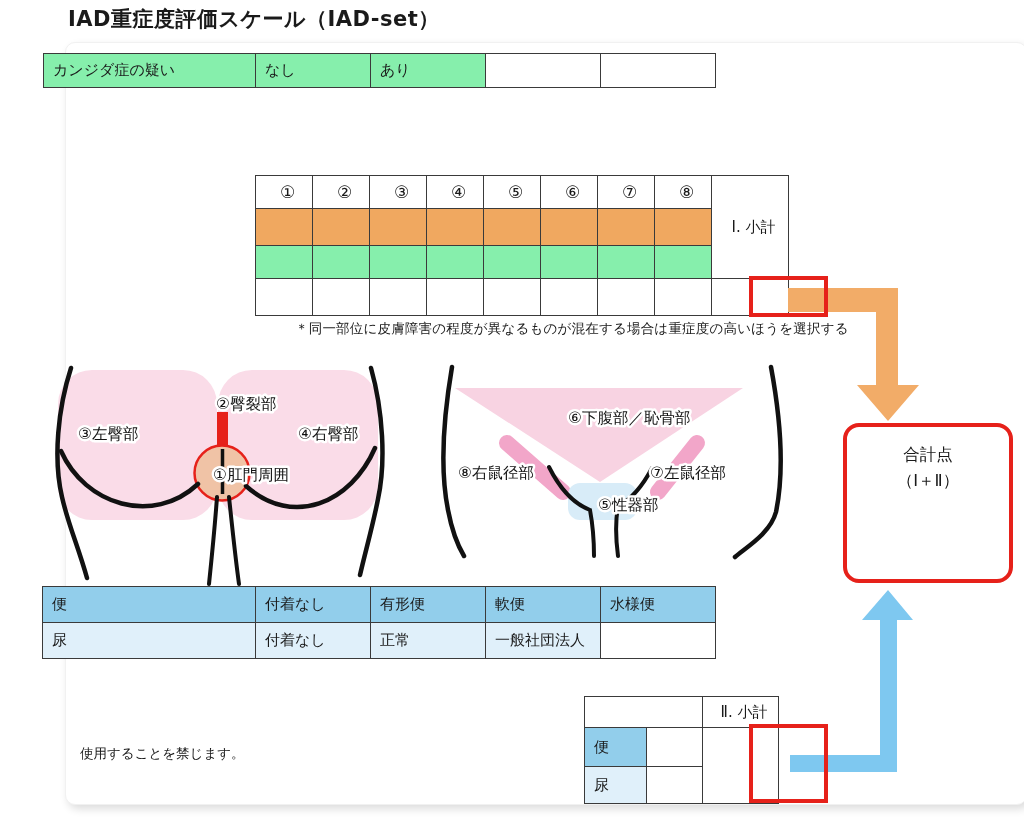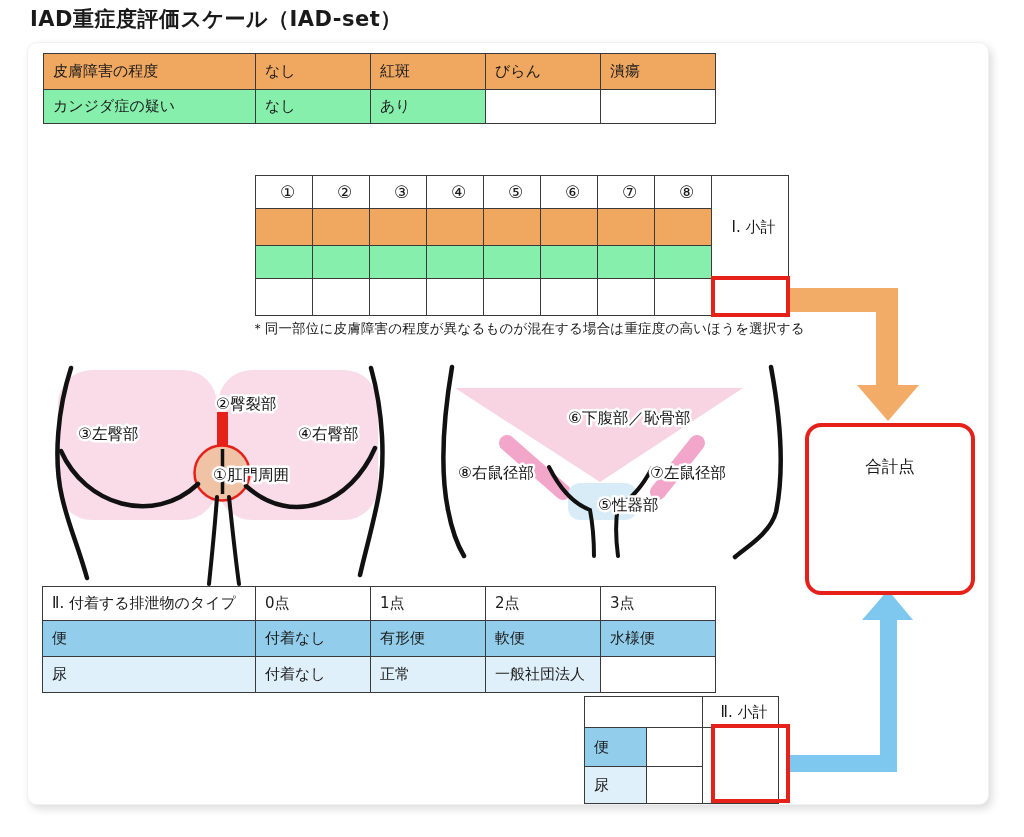--- a/index.html
+++ b/index.html
@@ -1,44 +1,44 @@
 <!DOCTYPE html>
 <html><head>
 <meta charset="utf-8">
 <style>
   html,body{margin:0;padding:0;}
   body{
     width:1024px;height:837px;position:relative;overflow:hidden;
     background:#ffffff;color:#1a1a1a;
     font-family:"DejaVu Sans","Liberation Sans",sans-serif;
   }
-  .abs{position:absolute;}
+  .abs{position:absolute;margin-left:38px;}
   .card{
     left:27px;top:42px;width:960px;height:761px;background:#fff;
     border:1px solid #f1f1f1;border-radius:10px;
     box-shadow:3px 4px 9px rgba(0,0,0,.14);
   }
   .page-title{left:30px;top:5px;font-size:21px;font-weight:bold;letter-spacing:.5px;}
   table.t{border-collapse:collapse;table-layout:fixed;position:absolute;font-size:15px;background:#fff;}
   table.t td{border:1.8px solid #3a3a3a;padding:0 2px 0 9px;white-space:nowrap;overflow:hidden;vertical-align:middle;}
   td.c{text-align:center;padding:0;}
   .bg-orange{background:#F0A860;}
   .bg-cream{background:#86efac;}
   .bg-blue{background:#92CEEB;}
   .bg-lblue{background:#E0F0FA;}
   .bg-white{background:#fff;}
   .redbox{border:4px solid #E6211A;background:transparent;z-index:5;}
   .total-box{
     left:805px;top:423px;width:162px;height:152px;background:#fff;
     border:4px solid #E6211A;border-radius:16px;text-align:center;
-    font-size:16.5px;padding-top:12px;z-index:4;
+    font-size:16.5px;padding-top:0;z-index:4;
   }
   .total-box .l1{margin-top:17px;}
   .total-box .l2{margin-top:4px;}
-  .note{left:251px;top:320px;font-size:13.5px;letter-spacing:.2px;}
+  .note{left:257px;top:320px;font-size:13.5px;letter-spacing:.2px;}
   .copyright{left:42px;top:743px;font-size:13.5px;line-height:1.5;}
   svg{position:absolute;}
   svg text{
     font-family:"DejaVu Sans","Liberation Sans",sans-serif;
     font-size:15.5px;fill:#111;stroke:#ffffff;stroke-width:5px;
     paint-order:stroke;stroke-linejoin:round;
   }
   .overlay{left:0;top:0;pointer-events:none;z-index:3;}
 </style>
 </head>
@@ -50,27 +50,20 @@
 
 <table class="t" style="left:43px;top:53px;width:672px;">
   <colgroup>
       <col style="width:212px">
       <col style="width:115px">
       <col style="width:115px">
       <col style="width:115px">
       <col style="width:115px">
     </colgroup>
   <tbody>
-  <tr style="height:36px">
-    <td class="bg-orange">皮膚障害の程度</td>
-    <td class="bg-orange">なし</td>
-    <td class="bg-orange">紅斑</td>
-    <td class="bg-orange">びらん</td>
-    <td class="bg-orange">潰瘍</td>
-  </tr>
   <tr style="height:34px">
     <td class="bg-cream">カンジダ症の疑い</td>
     <td class="bg-cream">なし</td>
     <td class="bg-cream">あり</td>
     <td class="bg-white"></td>
     <td class="bg-white"></td>
   </tr>
 </tbody>
   </table>
 
@@ -169,38 +162,32 @@
   <path d="M112,104 C125,130 140,142 153,147 C156,163 157,178 157,193" stroke="#111" stroke-width="4" fill="none" stroke-linecap="round"></path>
   <path d="M215,105 C203,128 191,138 181,143 C178,160 179,178 181,193" stroke="#111" stroke-width="4" fill="none" stroke-linecap="round"></path>
   <text x="131" y="60">⑥下腹部／恥骨部</text>
   <text x="21" y="115">⑧右鼠径部</text>
   <text x="213" y="115">⑦左鼠径部</text>
   <text x="161" y="147">⑤性器部</text>
 </svg>
 
 <div class="abs total-box">
   <div class="l1">合計点</div>
+  <div class="l2">（Ⅰ＋Ⅱ）</div>
 </div>
 
 <table class="t" style="left:42px;top:586px;width:673px;">
   <colgroup>
       <col style="width:213px">
       <col style="width:115px">
       <col style="width:115px">
       <col style="width:115px">
       <col style="width:115px">
     </colgroup>
   <tbody>
-      <tr style="height:34px">
-    <td>Ⅱ. 付着する排泄物のタイプ</td>
-    <td>0点</td>
-    <td>1点</td>
-    <td>2点</td>
-    <td>3点</td>
-  </tr>
   <tr style="height:36px">
     <td class="bg-blue">便</td>
     <td class="bg-blue">付着なし</td>
     <td class="bg-blue">有形便</td>
     <td class="bg-blue">軟便</td>
     <td class="bg-blue">水様便</td>
   </tr>
   <tr style="height:36px">
     <td class="bg-lblue">尿</td>
     <td class="bg-lblue">付着なし</td>
@@ -230,13 +217,14 @@
   <tr style="height:37px">
     <td class="bg-lblue">尿</td>
     <td></td>
   </tr>
 </tbody>
   </table>
 
 <div class="abs redbox" style="left:711px;top:724px;width:71px;height:71px;"></div>
 
 <div class="abs copyright">
+  <div>使用することを禁じます。</div>
 </div>
 
 </body></html>

